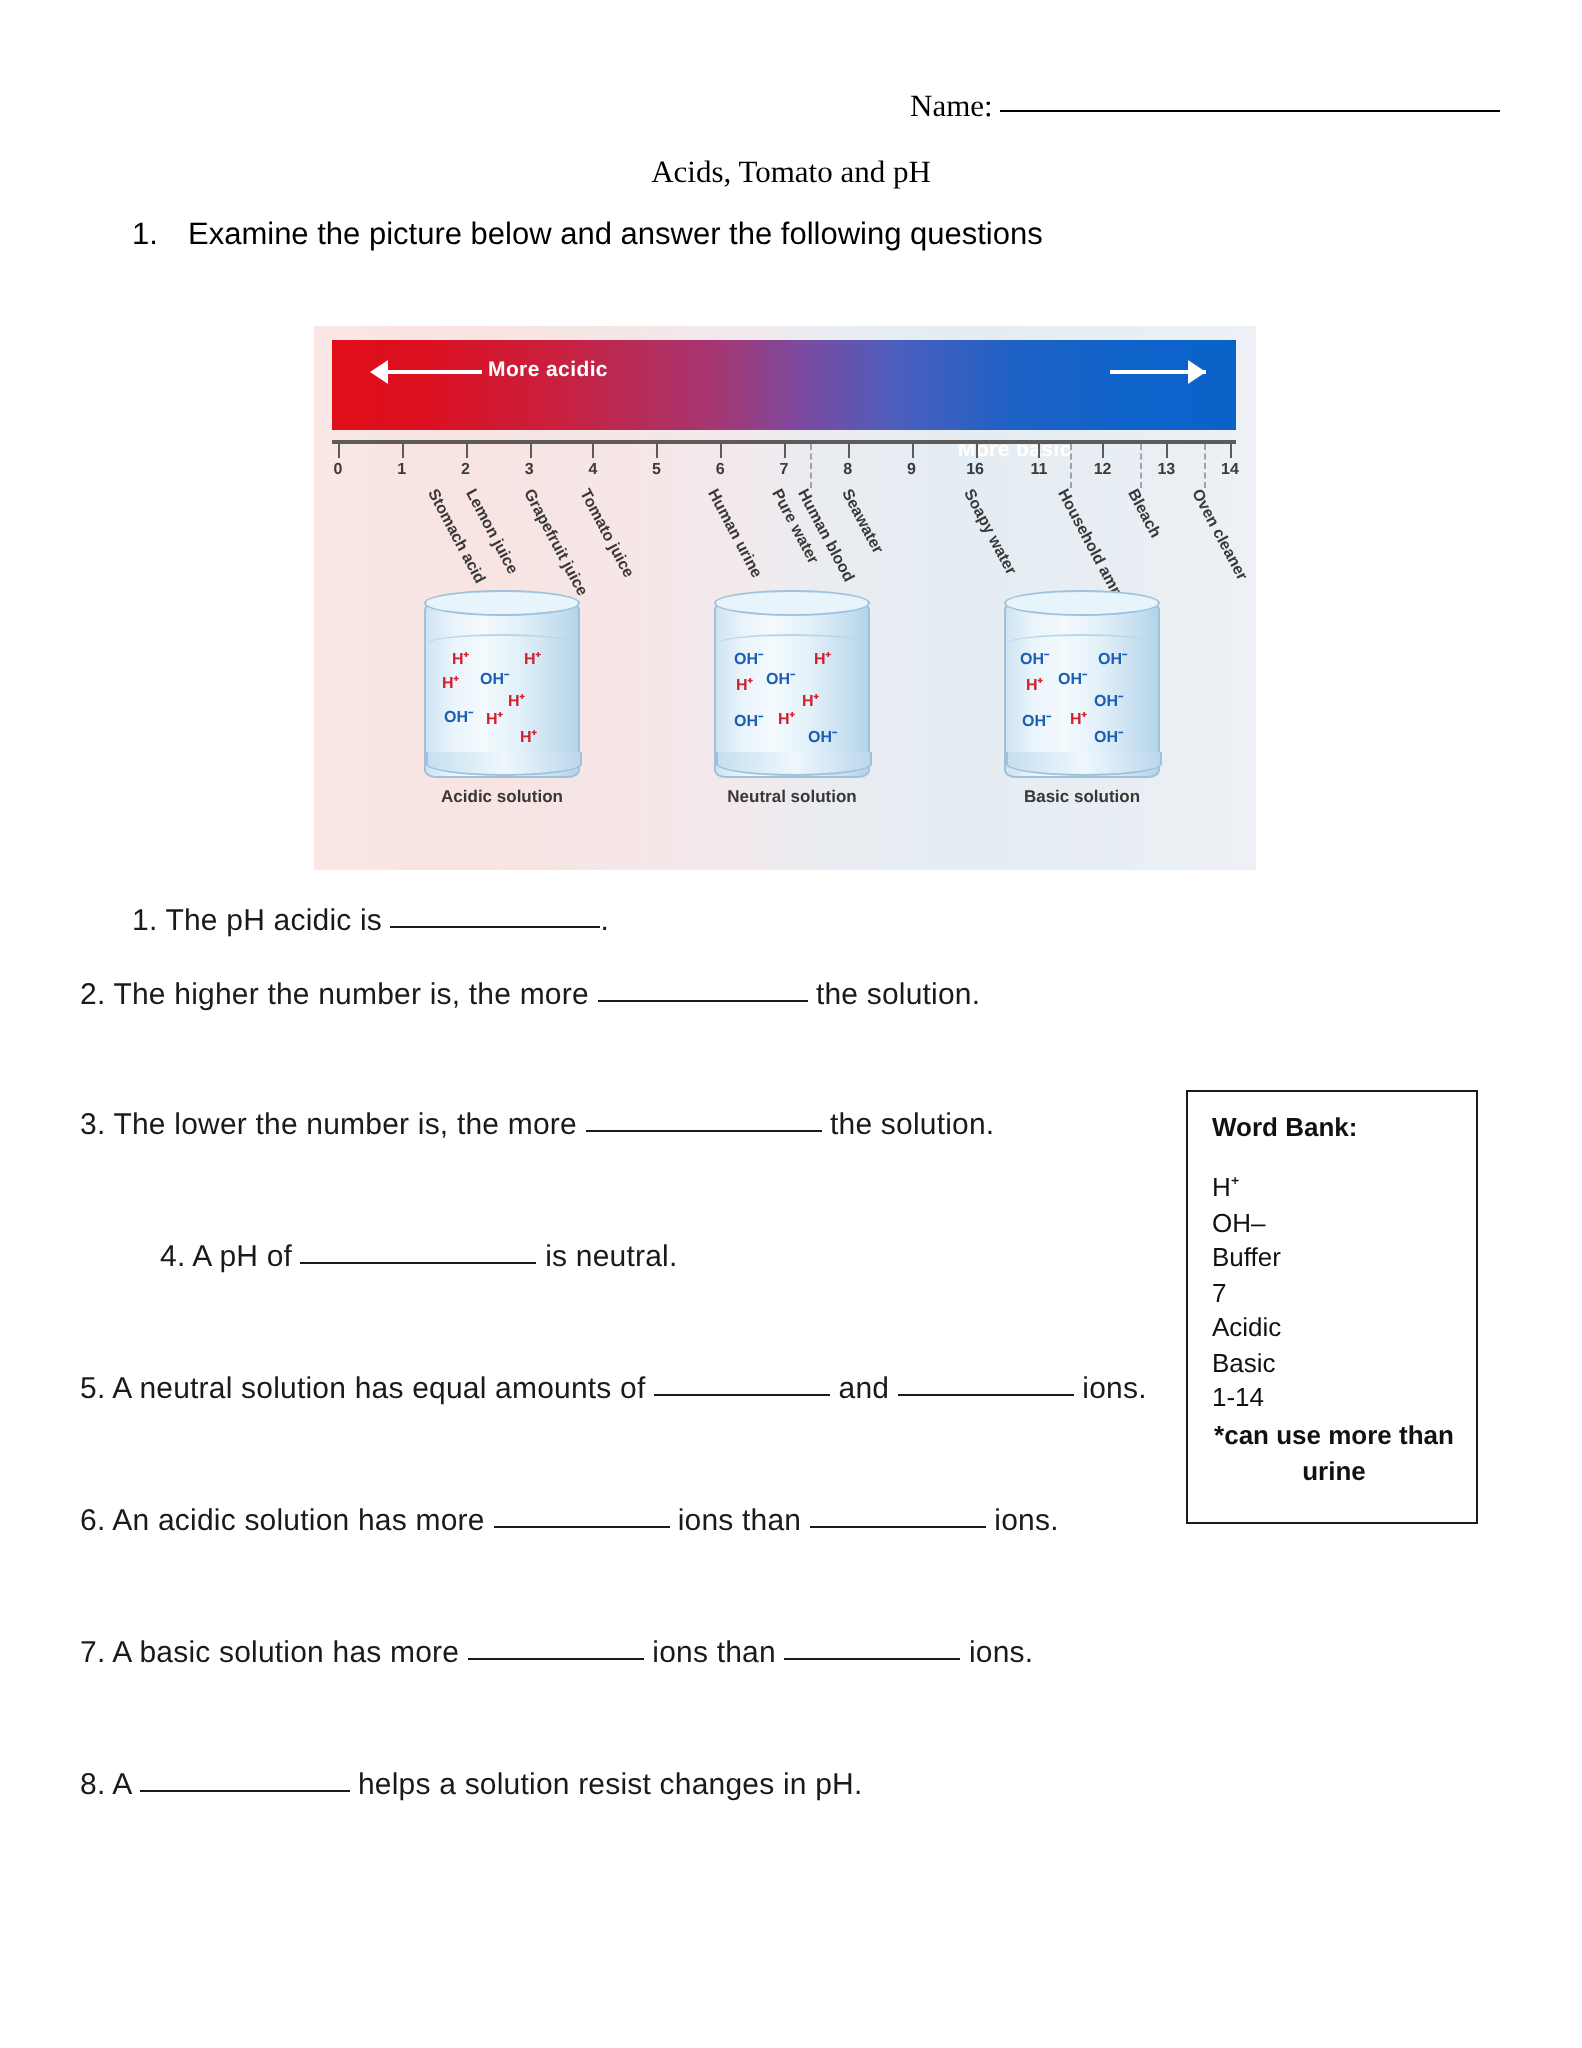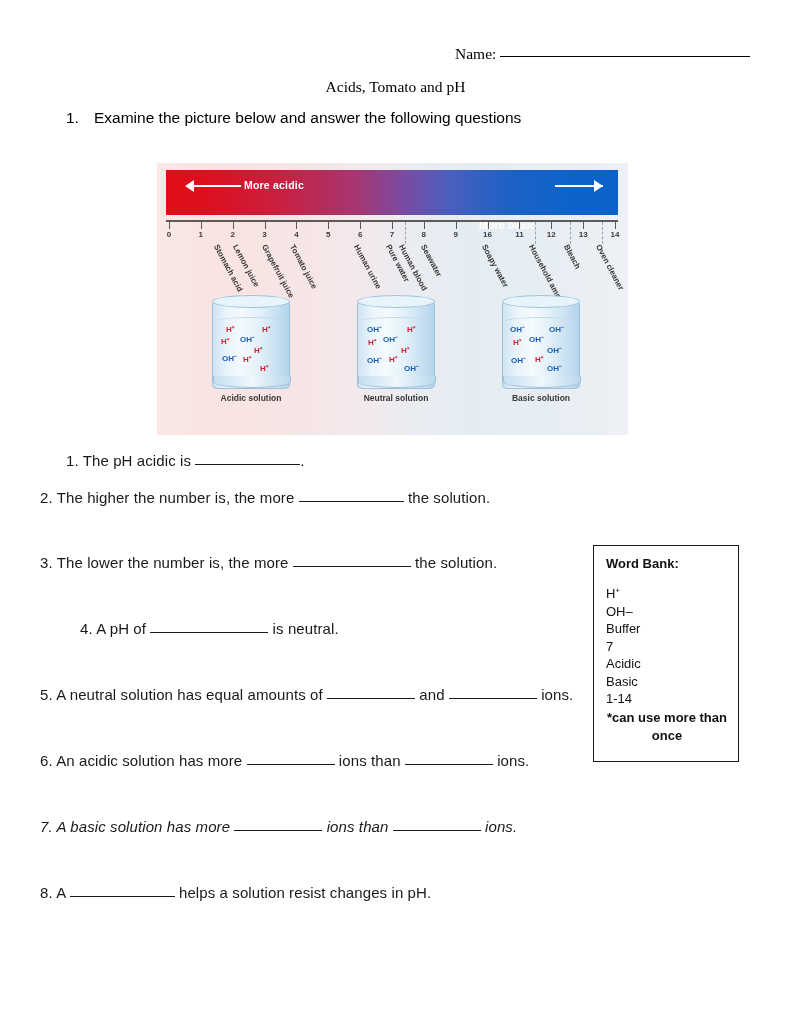--- a/index.html
+++ b/index.html
@@ -414,21 +414,21 @@
 <div class="question" style="top:686px; left:40px;">
   <span>5.</span>
   <span>A neutral solution has equal amounts of </span><span class="blank b-md"></span><span> and </span><span class="blank b-md"></span><span> ions.</span>
 </div>
 
 <div class="question" style="top:752px; left:40px;">
   <span>6.</span>
   <span>An acidic solution has more </span><span class="blank b-md"></span><span> ions than </span><span class="blank b-md"></span><span> ions.</span>
 </div>
 
-<div class="question" style="top:818px; left:40px;font-style:italic;">
+<div class="question" style="top:818px; left:40px;">
   <span>7.</span>
   <span>A basic solution has more </span><span class="blank b-md"></span><span> ions than </span><span class="blank b-md"></span><span> ions.</span>
 </div>
 
 <div class="question" style="top:884px; left:40px;">
   <span>8.</span>
   <span>A </span><span class="blank b-lg"></span><span> helps a solution resist changes in pH.</span>
 </div>
 
 <div class="word-bank">
@@ -436,14 +436,14 @@
   <div id="wb-items">
       <div class="wb-item">H⁺</div>
       <div class="wb-item">OH–</div>
       <div class="wb-item">Buffer</div>
       <div class="wb-item">7</div>
       <div class="wb-item">Acidic</div>
       <div class="wb-item">Basic</div>
       <div class="wb-item">1-14</div>
     </div>
   <div class="wb-note">*can use more than</div>
-  <div class="wb-note">once</div>
+  <div class="wb-note">urine</div>
 </div>
 
 </body></html>

